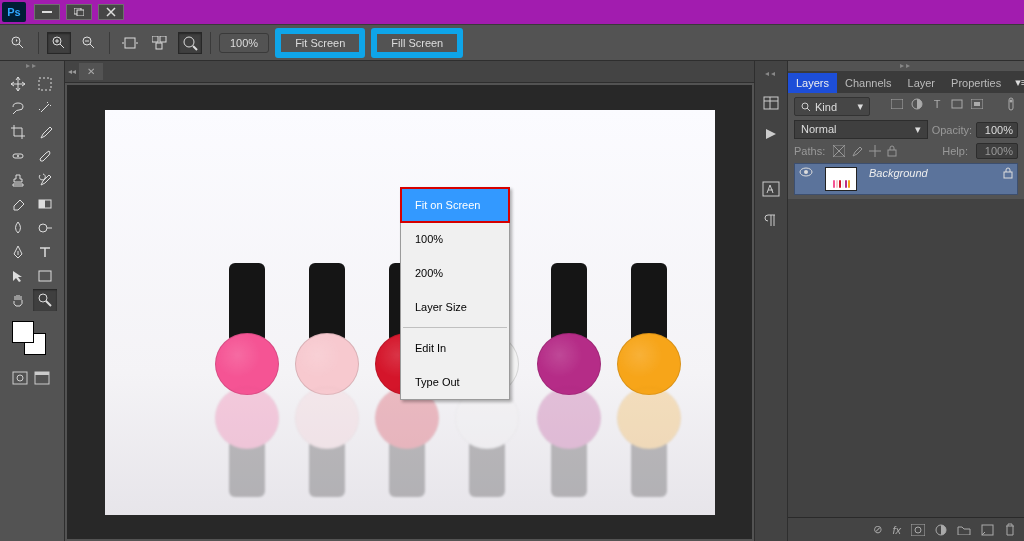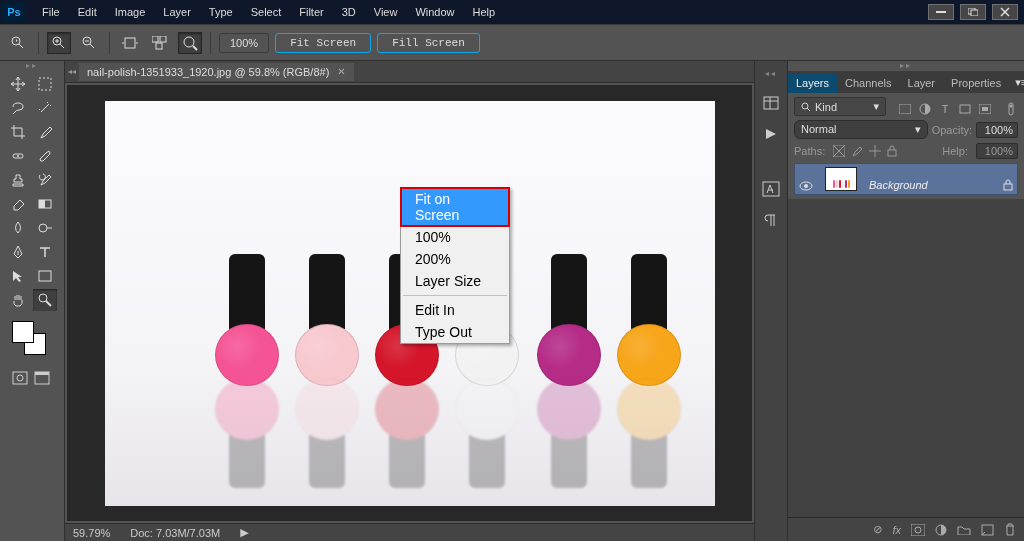--- a/index.html
+++ b/index.html
@@ -1,28 +1,28 @@
 <!DOCTYPE html>
 <html><head>
 <meta charset="utf-8">
 <style>
 * { margin: 0; padding: 0; box-sizing: border-box; font-family: "Segoe UI", Tahoma, sans-serif; font-size: 11px; user-select: none; }
 body { background: #535353; width: 1024px; height: 541px; overflow: hidden; color: #ddd; }
-.titlebar { height: 25px; background: #0f172a; display: flex; align-items: center; padding: 0 2px; border-bottom: 1px solid #3a3a3a; }
+.titlebar { height: 25px; background: #a21caf; display: flex; align-items: center; padding: 0 2px; border-bottom: 1px solid #3a3a3a; }
 .ps-logo { width: 24px; height: 20px; background: #001e36; color: #31a8ff; display: flex; align-items: center; justify-content: center; font-weight: bold; font-size: 11px; border-radius: 2px; margin-right: 8px; }
 .menubar { display: flex; gap: 2px; flex: 1; }
 .menu-item { padding: 3px 8px; cursor: default; }
 .window-controls { display: flex; gap: 6px; margin-right: 4px; }
 .win-btn { width: 26px; height: 16px; background: #464646; display: flex; align-items: center; justify-content: center; border: 1px solid #6f6f6f; }
 .options-bar { height: 36px; background: #535353; display: flex; align-items: center; padding: 0 6px; gap: 6px; border-bottom: 1px solid #2e2e2e; }
 .opt-icon { width: 24px; height: 22px; display: flex; align-items: center; justify-content: center; border: 1px solid transparent; }
 .opt-icon.active { background: #3f3f3f; border: 1px solid #272727; box-shadow: inset 0 1px 2px rgba(0,0,0,.4); }
 .opt-sep { width: 1px; height: 22px; background: #3a3a3a; margin: 0 2px; }
 .opt-text { padding: 3px 10px; border: 1px solid #3a3a3a; background: #535353; border-radius: 3px; }
-.opt-btn { padding: 3px 14px; border: 1px solid #0ea5e9; background: #535353; border-radius: 3px; font-family: Liberation Mono, monospace; }
+.opt-btn { padding: 3px 14px; border: 6px solid #0ea5e9; background: #535353; border-radius: 3px; }
 .main { display: flex; height: calc(541px - 61px); }
 .toolbox-wrap { width: 65px; background: #535353; border-right: 1px solid #2e2e2e; display:flex; flex-direction:column; }
 .toolbox-grip { height: 10px; text-align: center; color: #888; font-size: 8px; letter-spacing: 2px; }
 .toolbox { display: grid; grid-template-columns: 1fr 1fr; gap: 2px; padding: 2px 6px; }
 .tool { width: 24px; height: 22px; display: flex; align-items: center; justify-content: center; position: relative; }
 .tool.active { background: #3f3f3f; box-shadow: inset 0 1px 2px rgba(0,0,0,.5); }
 .color-swatches { margin: 8px 0 0 12px; position: relative; width: 36px; height: 36px; }
 .fg-swatch, .bg-swatch { width: 22px; height: 22px; border: 1px solid #000; position: absolute; }
 .fg-swatch { background: #fff; z-index: 2; }
 .bg-swatch { background: #fff; top: 12px; left: 12px; }
@@ -34,71 +34,58 @@
 .doc-close { font-size: 10px; color: #aaa; }
 .canvas-viewport { flex: 1; background: #282828; display: flex; align-items: center; justify-content: center; position: relative; margin: 2px; }
 .canvas { width: 610px; height: 405px; background: linear-gradient(180deg,#fbfbff 0%,#f4f3f6 65%,#e7e5ea 100%); position: relative; overflow: hidden; }
 .bottle { position:absolute; bottom:120px; width:72px; }
 .cap { width:36px; height:78px; background:#151515; border-radius:6px 6px 4px 4px; margin:0 auto; }
 .body-b { width:64px; height:62px; border-radius:50%; margin:-8px auto 0; border: 1px solid rgba(0,0,0,.12); position:relative; }
 .body-b::after { content:""; position:absolute; inset:4px; border-radius:50%; }
 .reflection { position:absolute; bottom:18px; width:72px; opacity:.25; transform:scaleY(-1); filter:blur(1px); }
 .reflection .cap { height:56px; }
 .context-menu { position: absolute; top: 102px; left: 333px; background: #f0f0f0; border: 1px solid #9b9b9b; box-shadow: 2px 2px 3px rgba(0,0,0,.3); color: #000; width: 110px; }
-.ctx-item { padding: 3px 14px; font-size: 14px; }
+.ctx-item { padding: 11px 14px; font-size: 11px; }
 .ctx-item.hl { background: #3399ff; color: #fff; outline: 2px solid #d60000; outline-offset: -1px; }
 .ctx-sep { height: 1px; background: #c0c0c0; margin: 3px 2px; }
 .status-bar { height: 18px; background: #444; display: flex; align-items: center; padding: 0 8px; gap: 20px; color: #ccc; font-size: 10px; border-top:1px solid #2a2a2a; }
 .right-collapsed { width: 34px; background: #434343; border-left: 1px solid #2e2e2e; border-right: 1px solid #2e2e2e; display:flex; flex-direction:column; align-items:center; padding-top:8px; gap:16px; }
 .right-collapsed .hgrip { font-size:8px; color:#888; letter-spacing:2px; height:10px;}
 .panels { width: 236px; background: #535353; display: flex; flex-direction: column; }
 .panel-grip { height: 10px; text-align: center; color: #888; font-size: 8px; letter-spacing: 2px; }
 .tab-strip { display: flex; background: #3b3b3b; height: 22px; align-items: flex-end; }
 .ptab { padding: 4px 8px; color: #bbb; background: #3b3b3b; font-size: 11px; }
-.ptab.active { background: #0c4a6e; color: #eee; }
+.ptab.active { background: #1d4ed8; color: #eee; }
 .ptab-menu { margin-left: auto; padding: 4px 6px; }
 .panel-body { background: #535353; padding: 4px 6px; }
-.filter-row { display: flex; gap: 12px; align-items: flex-end; margin-bottom: 4px; }
+.filter-row { display: flex; gap: 20px; align-items: flex-start; margin-bottom: 4px; }
 .kind-select { flex: 1; background: #464646; border: 1px solid #333; padding: 2px 6px; display:flex; align-items:center; gap:4px; border-radius: 2px;}
 .filter-icons { display: flex; gap: 6px; }
 .fi { width: 14px; height: 14px; display:flex; align-items:center; justify-content:center; color:#aaa; }
 .blend-row { display: flex; align-items: center; gap: 4px; margin-bottom: 4px; }
-.blend-sel { flex: 1; background: #3f3f3f; border: 1px solid #2d2d2d; padding: 2px 6px; display:flex; justify-content:space-between; border-radius:6px; }
+.blend-sel { flex: 1; background: #3f3f3f; border: 1px solid #2d2d2d; padding: 2px 6px; display:flex; justify-content:space-between; border-radius:0; }
 .opacity-lbl,.fill-lbl { color:#999; }
 .opacity-box { background:#3f3f3f; border:1px solid #2d2d2d; padding: 1px 4px; width:42px; text-align:right; border-radius:2px;}
 .lock-row { display:flex; align-items:center; gap:8px; margin-bottom:4px; color:#999; font-size:10px; }
 .lock-icons { display:flex; gap:6px; }
-.layer-row { background:#5b739b; display:flex; align-items:flex-end; padding:3px 4px; gap:12px; border:1px solid #3d4f6f; }
+.layer-row { background:#5b739b; display:flex; align-items:flex-start; padding:3px 4px; gap:12px; border:1px solid #3d4f6f; }
 .eye { width:14px; color:#ddd; }
 .thumb { width:32px; height:24px; background:#fff; border:1px solid #222; display:flex; align-items:flex-end; justify-content:center; gap:1px; padding-bottom:2px;}
 .thumb span{display:block;width:2px;border-radius:1px;}
 .layer-name { flex:1; font-style: italic; color:#eee; }
 .lock-badge { color:#ddd; }
 .layers-fill { flex: 1; background: #424242; }
 .panel-footer { height: 24px; background: #444; border-top: 1px solid #2a2a2a; display:flex; align-items:center; justify-content:flex-end; gap:10px; padding:0 8px; color:#aaa;}
 svg { display:block; }
 </style>
 </head>
 <body>
 
 <div class="titlebar">
   <div class="ps-logo">Ps</div>
-  <div class="menubar">
-    <div class="menu-item">File</div>
-    <div class="menu-item">Edit</div>
-    <div class="menu-item">Image</div>
-    <div class="menu-item">Layer</div>
-    <div class="menu-item">Type</div>
-    <div class="menu-item">Select</div>
-    <div class="menu-item">Filter</div>
-    <div class="menu-item">3D</div>
-    <div class="menu-item">View</div>
-    <div class="menu-item">Window</div>
-    <div class="menu-item">Help</div>
-  </div>
   <div class="window-controls">
     <div class="win-btn">
         <svg width="10" height="2">
           <rect width="10" height="2" fill="#ddd"></rect>
         </svg>
       </div>
     <div class="win-btn">
         <svg width="10" height="8">
           <rect x="0" y="0" width="7" height="6" fill="none" stroke="#ddd"></rect>
           <rect x="3" y="2" width="7" height="6" fill="#464646" stroke="#ddd"></rect>
@@ -289,21 +276,20 @@
             <rect x="1" y="1" width="14" height="3" fill="#ccc"></rect>
           </svg>
         </div>
     </div>
   </div>
 
   <div class="canvas-area">
     <div class="doc-tab-bar">
       <div class="doc-tab-grip">◂◂</div>
       <div class="doc-tab">
-        <span>nail-polish-1351933_1920.jpg @ 59.8% (RGB/8#)</span>
         <span class="doc-close">✕</span>
       </div>
     </div>
     <div class="canvas-viewport">
       <div class="canvas" id="canvas">
           <div class="bottle" style="left: 106px;">
             <div class="cap"></div>
             <div class="body-b" style="background:radial-gradient(circle at 35% 35%, #fff2, transparent 40%), #f55494"></div>
           </div>
           <div class="reflection" style="left: 106px;">
@@ -354,25 +340,20 @@
 
       <div class="context-menu">
         <div class="ctx-item hl">Fit on Screen</div>
         <div class="ctx-item">100%</div>
         <div class="ctx-item">200%</div>
         <div class="ctx-item">Layer Size</div>
         <div class="ctx-sep"></div>
         <div class="ctx-item">Edit In</div>
         <div class="ctx-item">Type Out</div>
       </div>
-    </div>
-    <div class="status-bar">
-      <span>59.79%</span>
-      <span>Doc: 7.03M/7.03M</span>
-      <span>▶</span>
     </div>
   </div>
 
   <div class="right-collapsed">
     <div class="hgrip">◂◂</div>
     <div>
         <svg width="18" height="16">
           <rect x="2" y="2" width="14" height="12" fill="none" stroke="#ccc"></rect>
           <path d="M2 6 h14 M8 2 v12" stroke="#ccc"></path>
         </svg>

